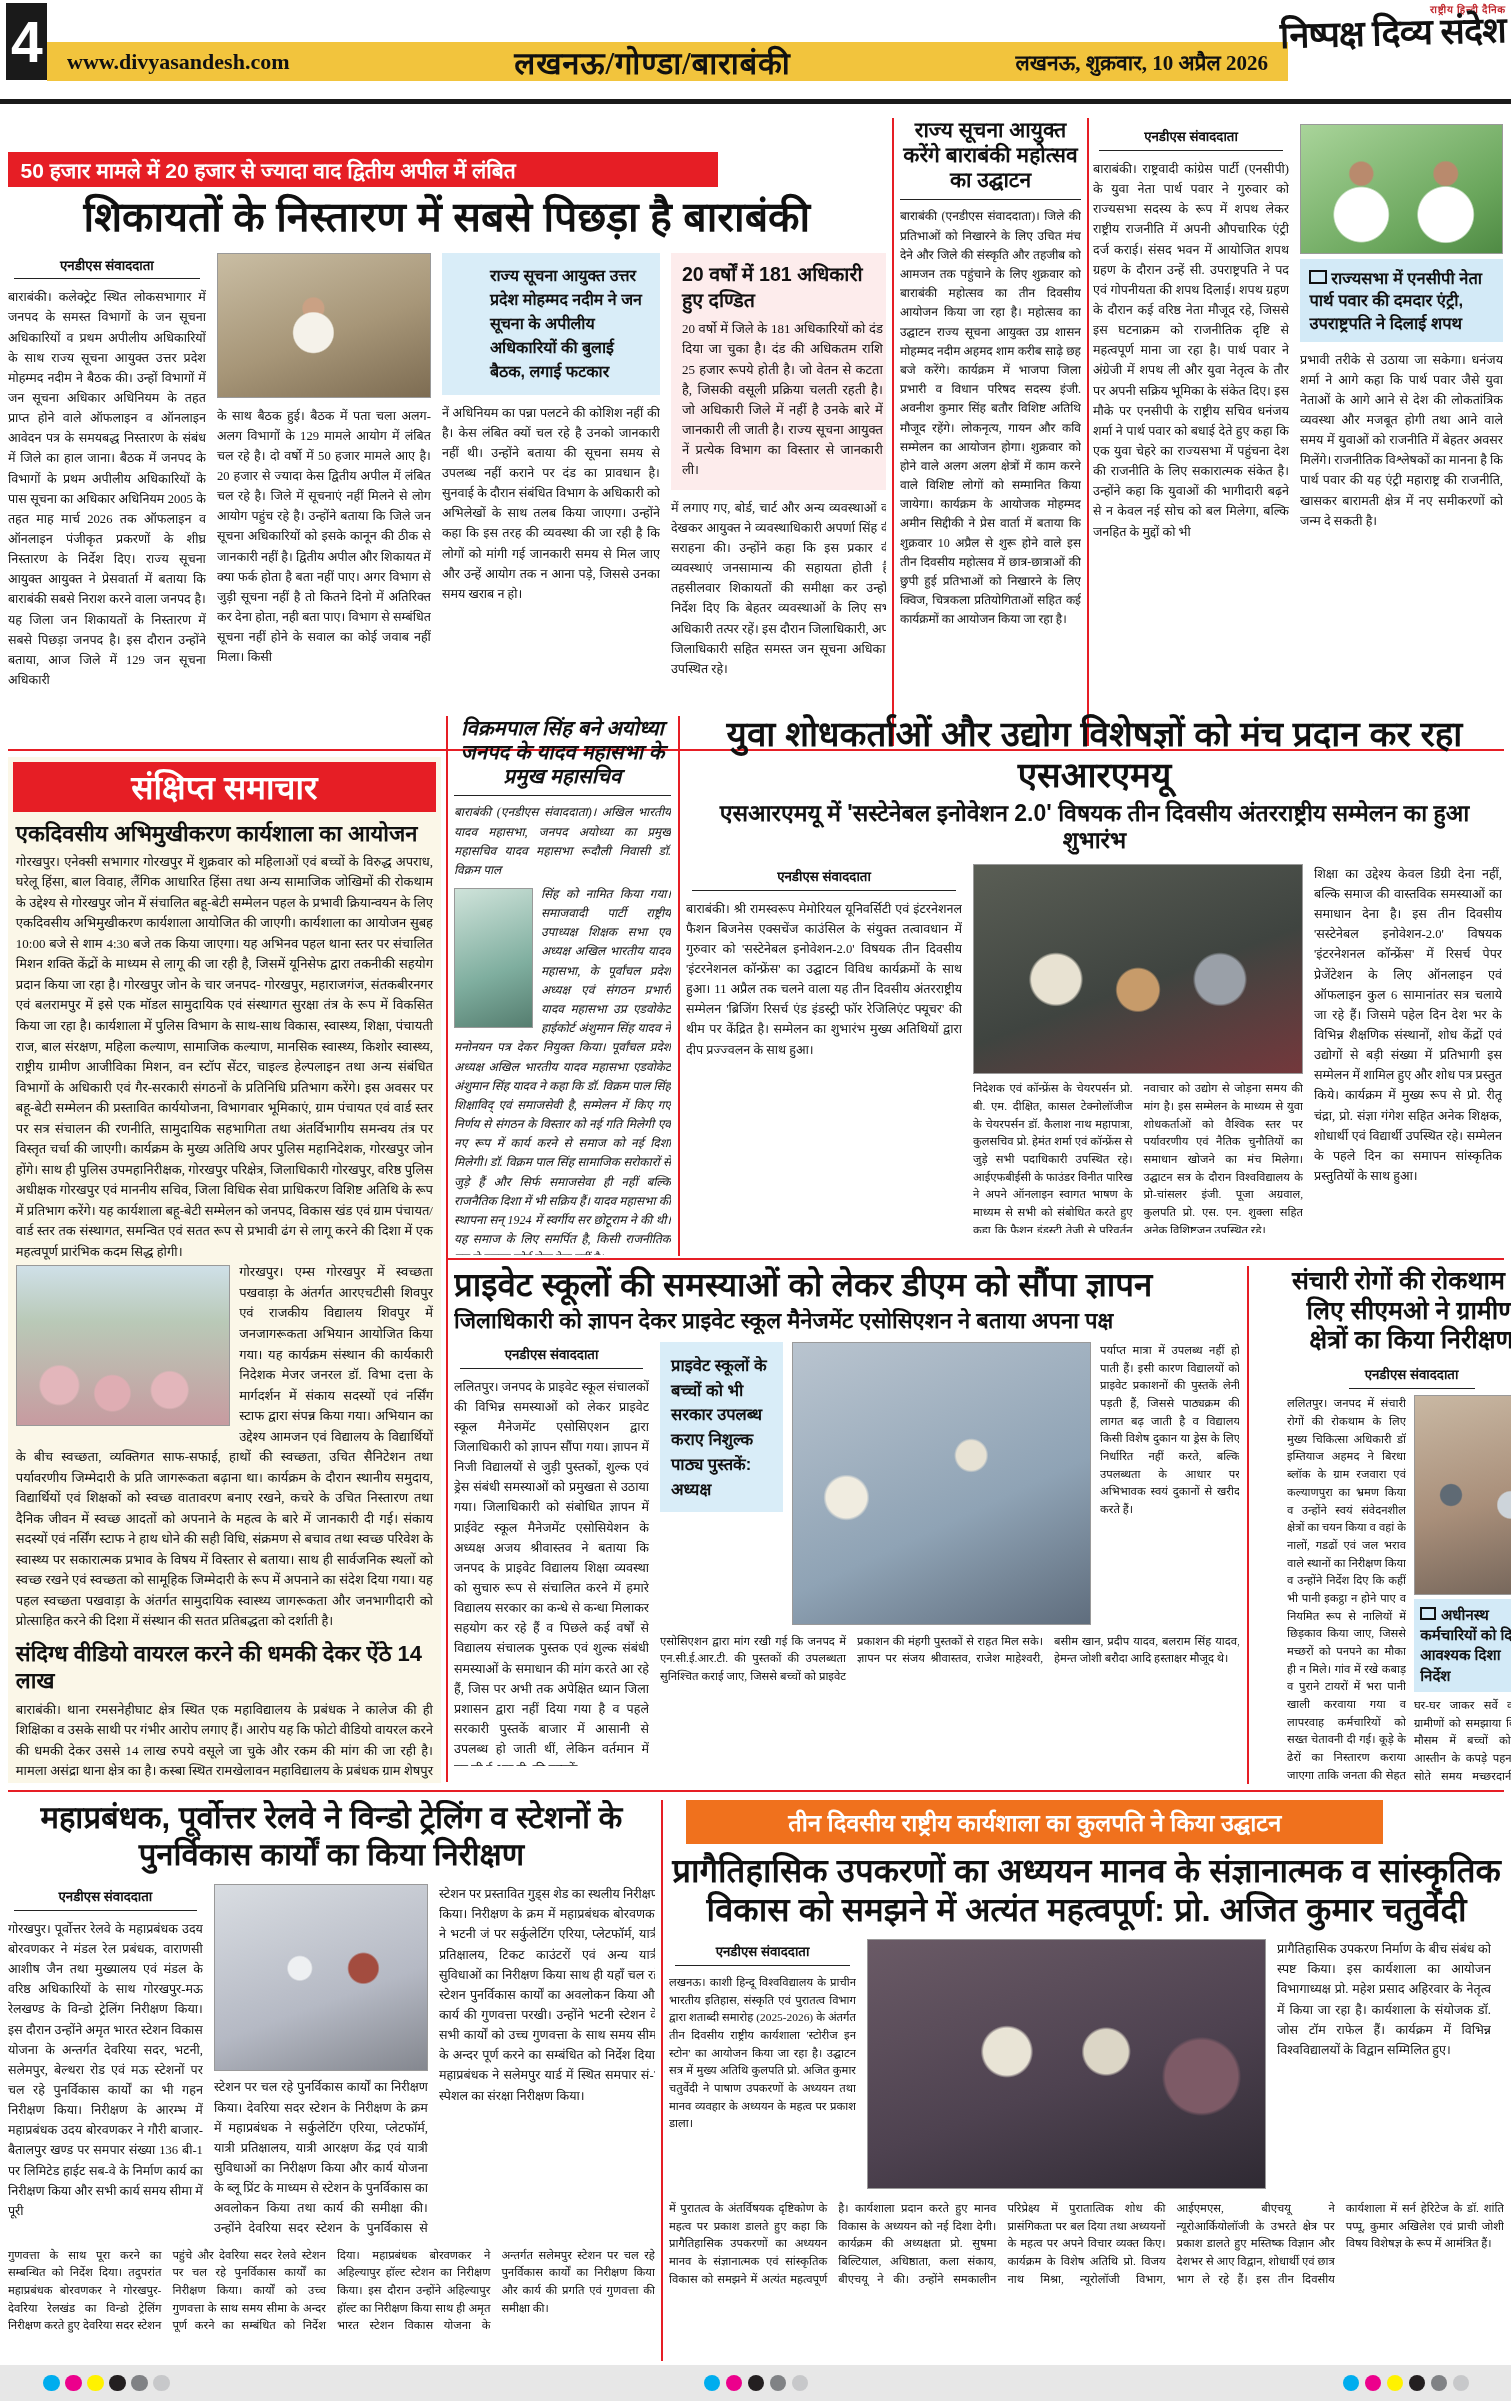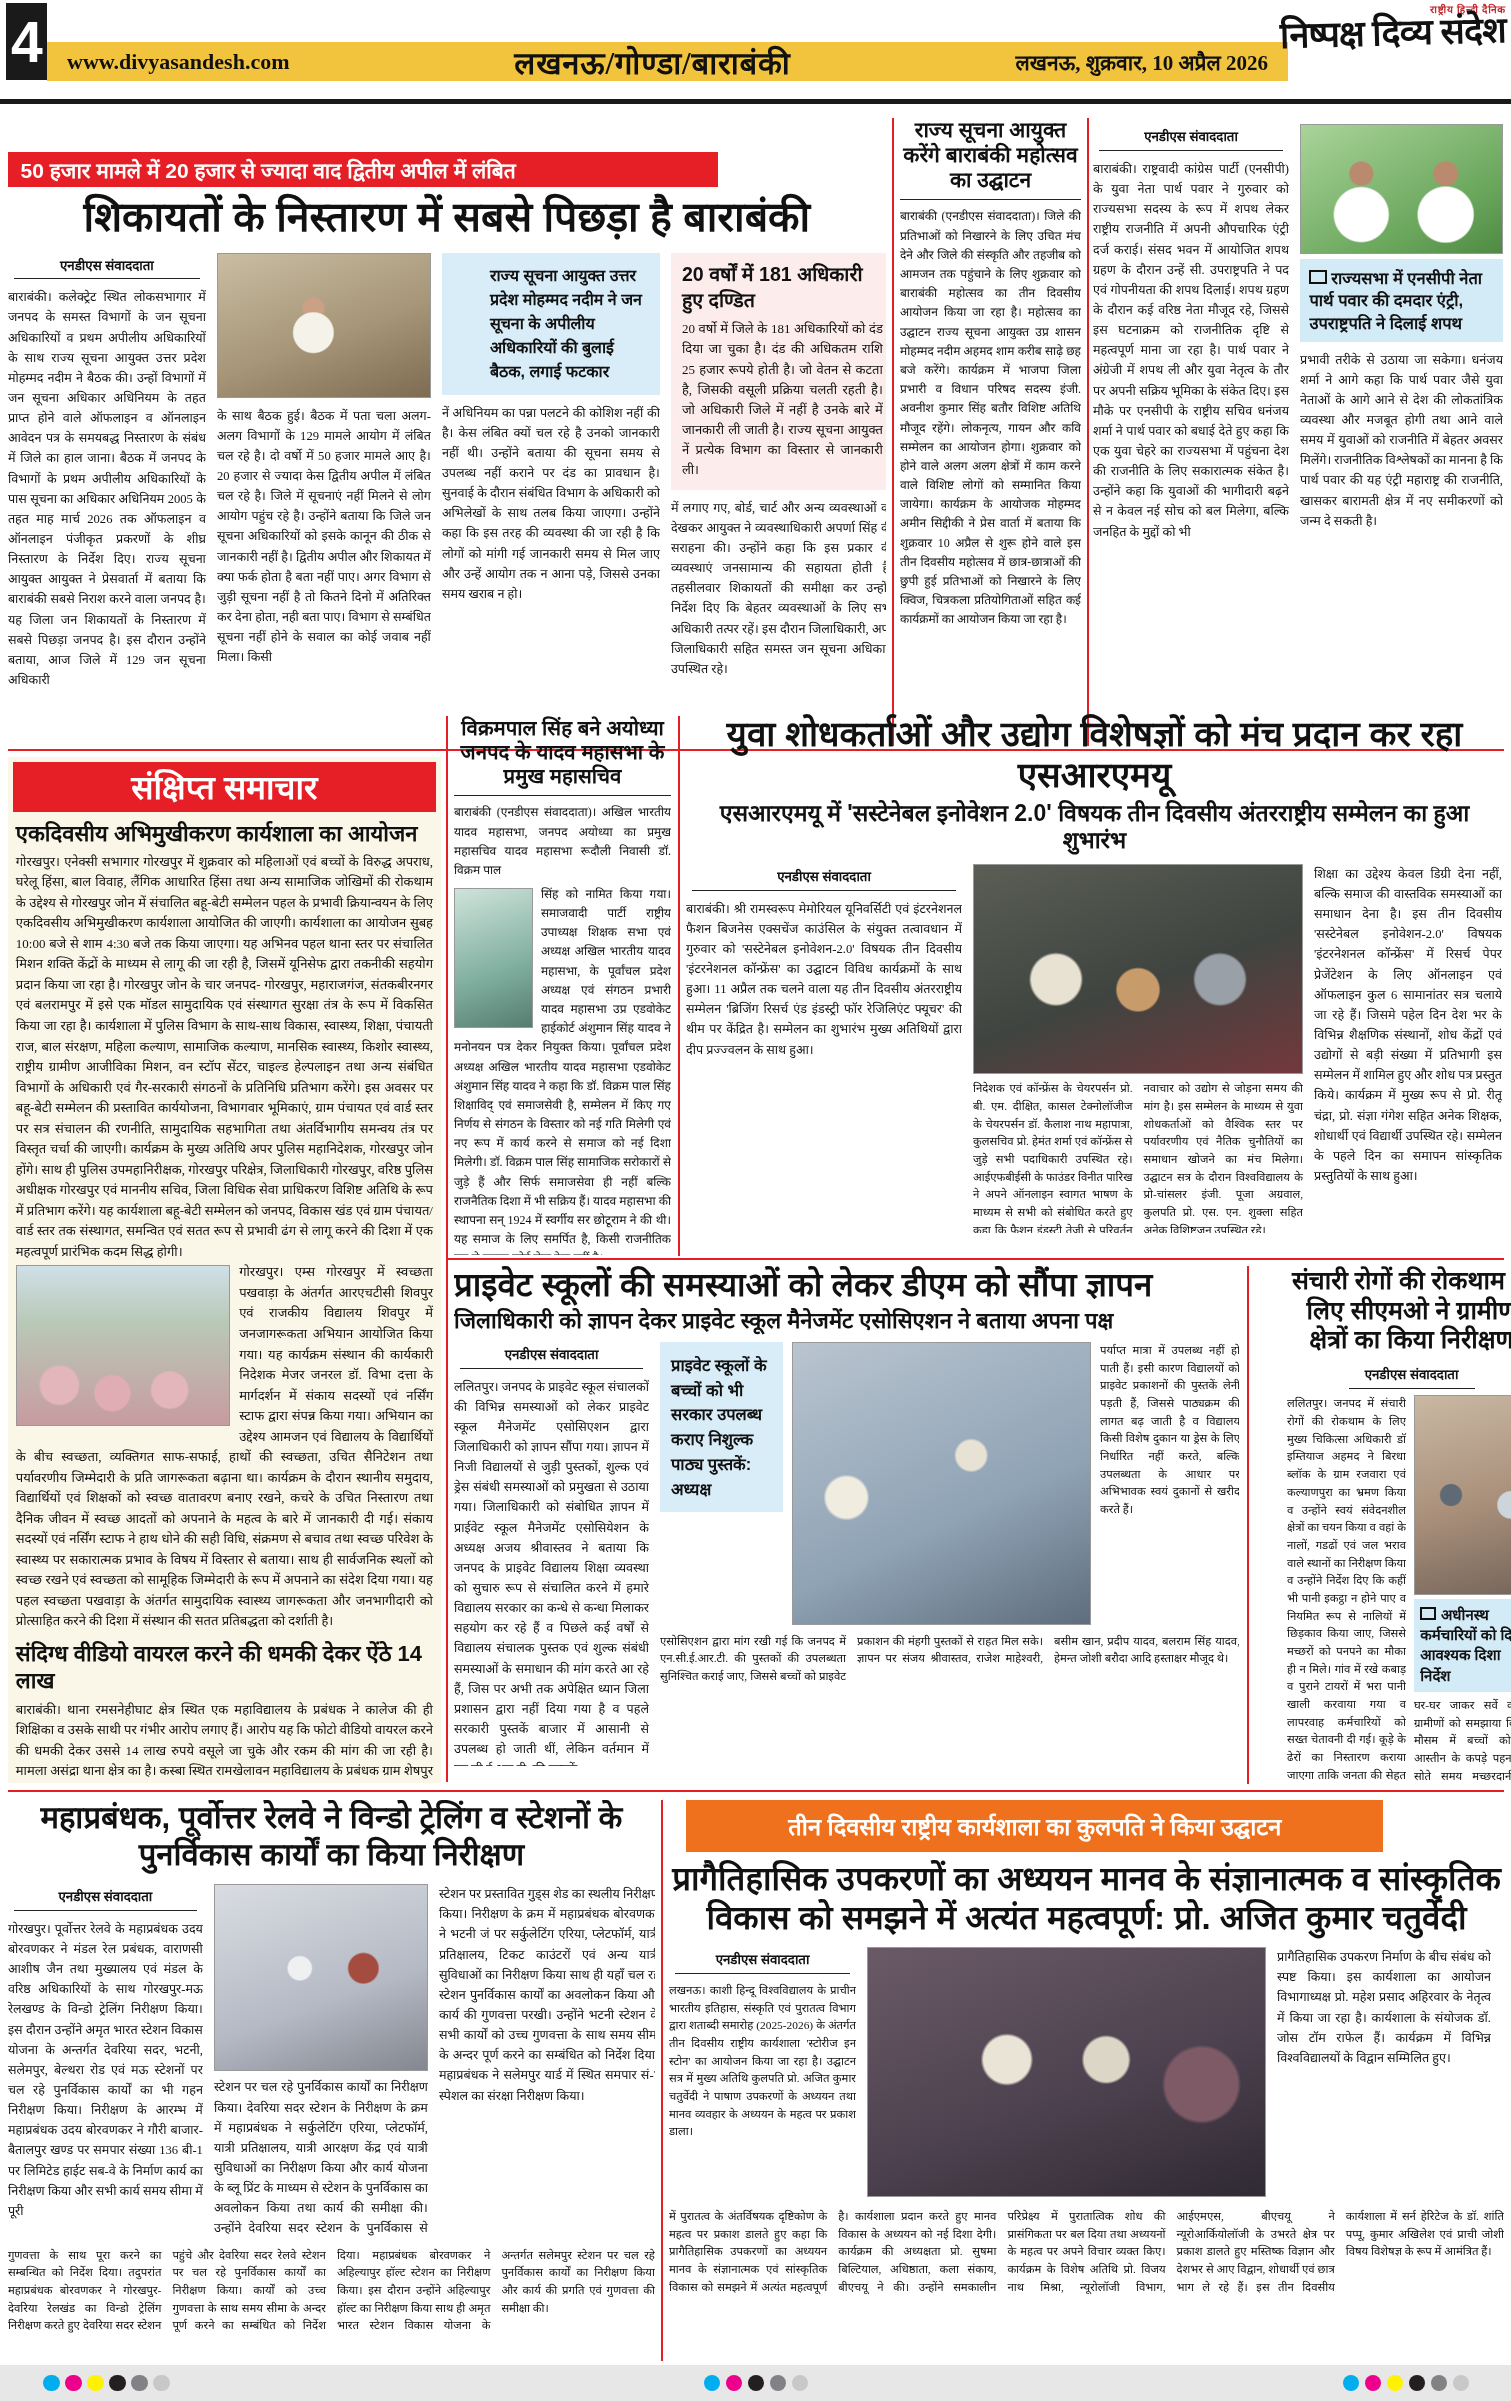--- a/index.html
+++ b/index.html
@@ -87,21 +87,21 @@
   .briefs h3{font-family:"Liberation Sans",sans-serif;font-weight:800;font-size:22px;
     margin:7.9px 7.9px 4.7px;line-height:1.25;}
   .briefs .btxt{font-size:13px;line-height:1.58;text-align:justify;margin:0 7.9px;}
   .float-photo{float:left;width:214px;height:161px;margin:3.1px 9.4px 3.1px 0;}
   .port-wrap{float:left;width:79px;height:140px;margin:3.1px 7.9px 1.6px 0;}
   .colcols-3{column-count:3;column-gap:11px;}
   .colcols-2{column-count:2;column-gap:11px;}
   .colcols-4{column-count:4;column-gap:11px;}
   .colcols-5{column-count:5;column-gap:11px;}
   .okicker{background:#f0711d;color:#fff;font-family:"Liberation Sans",sans-serif;
-    font-weight:700;font-size:23.6px;display:flex;align-items:center;justify-content:center;height:52px;}
+    font-weight:700;font-size:23.6px;display:flex;align-items:center;justify-content:center;height:44px;}
   
   .strip{background:#e7e7e7;display:flex;align-items:center;justify-content:space-between;padding:0 43px;}
   .dots{display:flex;gap:5.5px;}
   .dot{width:16.5px;height:16.5px;border-radius:50%;}
   .d-c{background:#00adee;} .d-m{background:#ec008c;} .d-y{background:#fff200;}
   .d-k{background:#231f20;} .d-g{background:#808285;} .d-l{background:#c7c8ca;}
 </style>
 </head>
 <body>
 
@@ -181,21 +181,21 @@
     <div class="btxt">
       <div class="float-photo ph-school photo"></div>
       <span>गोरखपुर। एम्स गोरखपुर में स्वच्छता पखवाड़ा के अंतर्गत आरएचटीसी शिवपुर एवं राजकीय विद्यालय शिवपुर में जनजागरूकता अभियान आयोजित किया गया। यह कार्यक्रम संस्थान की कार्यकारी निदेशक मेजर जनरल डॉ. विभा दत्ता के मार्गदर्शन में संकाय सदस्यों एवं नर्सिंग स्टाफ द्वारा संपन्न किया गया। अभियान का उद्देश्य आमजन एवं विद्यालय के विद्यार्थियों के बीच स्वच्छता, व्यक्तिगत साफ-सफाई, हाथों की स्वच्छता, उचित सैनिटेशन तथा पर्यावरणीय जिम्मेदारी के प्रति जागरूकता बढ़ाना था। कार्यक्रम के दौरान स्थानीय समुदाय, विद्यार्थियों एवं शिक्षकों को स्वच्छ वातावरण बनाए रखने, कचरे के उचित निस्तारण तथा दैनिक जीवन में स्वच्छ आदतों को अपनाने के महत्व के बारे में जानकारी दी गई। संकाय सदस्यों एवं नर्सिंग स्टाफ ने हाथ धोने की सही विधि, संक्रमण से बचाव तथा स्वच्छ परिवेश के स्वास्थ्य पर सकारात्मक प्रभाव के विषय में विस्तार से बताया। साथ ही सार्वजनिक स्थलों को स्वच्छ रखने एवं स्वच्छता को सामूहिक जिम्मेदारी के रूप में अपनाने का संदेश दिया गया। यह पहल स्वच्छता पखवाड़ा के अंतर्गत सामुदायिक स्वास्थ्य जागरूकता और जनभागीदारी को प्रोत्साहित करने की दिशा में संस्थान की सतत प्रतिबद्धता को दर्शाती है।</span>
     </div>
     <h3>संदिग्ध वीडियो वायरल करने की धमकी देकर ऐंठे 14 लाख</h3>
     <div class="btxt">बाराबंकी। थाना रमसनेहीघाट क्षेत्र स्थित एक महाविद्यालय के प्रबंधक ने कालेज की ही शिक्षिका व उसके साथी पर गंभीर आरोप लगाए हैं। आरोप यह कि फोटो वीडियो वायरल करने की धमकी देकर उससे 14 लाख रुपये वसूले जा चुके और रकम की मांग की जा रही है। मामला असंद्रा थाना क्षेत्र का है। कस्बा स्थित रामखेलावन महाविद्यालय के प्रबंधक ग्राम शेषपुर दामोदर निवासी आलोक पांडेय ने पुलिस को दी गई तहरीर में बताया कि उनके कालेज में ही पढ़ाने वाली महिला शिक्षिका ने अपने सहयोगी के साथ मिलकर उसे प्रेमजाल में उलझाने का प्रयास किया और झूठे मुकदमे में फंसाने और फोटो-वीडियो वायरल करने की धमकी देकर करीब 14 लाख 39 हजार 200 रुपये वसूल लिए। तहरीर के मुताबिक, आरोपियों ने हाल ही में फिर 2 लाख रुपये की मांग की, जिसमें से डर के कारण पीड़ित ने 10 हजार रुपये नकद दे दिए। इसके बावजूद बाकी रकम के लिए लगातार दबाव बनाया जा रहा था। पीड़ित द्वारा शिकायत किए जाने के बाद पुलिस ने मामला दर्ज कर जांच शुरू कर दी है।</div>
   </section>
 
   <div class="abs vline" style="left:446px;top:716px;height:1066px;"></div>
 
-  <section class="abs" style="left:454px;top:716px;width:217px;height:539px;overflow:hidden;">
+  <section class="abs" style="left:454px;top:716px;width:217px;height:539px;overflow:hidden;font-style:italic;">
     <div class="hl" style="font-size:20.4px;text-align:center;border-bottom:1.6px solid #222;padding-bottom:6.3px;">विक्रमपाल सिंह बने अयोध्या जनपद के यादव महासभा के प्रमुख महासचिव</div>
     <div class="body" style="margin-top:7.9px;font-size:12px;">बाराबंकी (एनडीएस संवाददाता)। अखिल भारतीय यादव महासभा, जनपद अयोध्या का प्रमुख महासचिव यादव महासभा रूदौली निवासी डॉ. विक्रम पाल</div>
     <div class="body" style="margin-top:4.7px;font-size:12px;">
       <div class="port-wrap ph-port photo"></div>
       <span>सिंह को नामित किया गया। समाजवादी पार्टी राष्ट्रीय उपाध्यक्ष शिक्षक सभा एवं अध्यक्ष अखिल भारतीय यादव महासभा, के पूर्वांचल प्रदेश अध्यक्ष एवं संगठन प्रभारी यादव महासभा उप्र एडवोकेट हाईकोर्ट अंशुमान सिंह यादव ने मनोनयन पत्र देकर नियुक्त किया। पूर्वांचल प्रदेश अध्यक्ष अखिल भारतीय यादव महासभा एडवोकेट अंशुमान सिंह यादव ने कहा कि डॉ. विक्रम पाल सिंह शिक्षाविद् एवं समाजसेवी है, सम्मेलन में किए गए निर्णय से संगठन के विस्तार को नई गति मिलेगी एवं नए रूप में कार्य करने से समाज को नई दिशा मिलेगी। डॉ. विक्रम पाल सिंह सामाजिक सरोकारों से जुड़े हैं और सिर्फ समाजसेवा ही नहीं बल्कि राजनैतिक दिशा में भी सक्रिय हैं। यादव महासभा की स्थापना सन् 1924 में स्वर्गीय सर छोटूराम ने की थी। यह समाज के लिए समर्पित है, किसी राजनीतिक दल से इसका कोई लेना देना नहीं है।</span>
     </div>
   </section>
 
   <div class="abs vline" style="left:678px;top:716px;height:540px;"></div>
 

